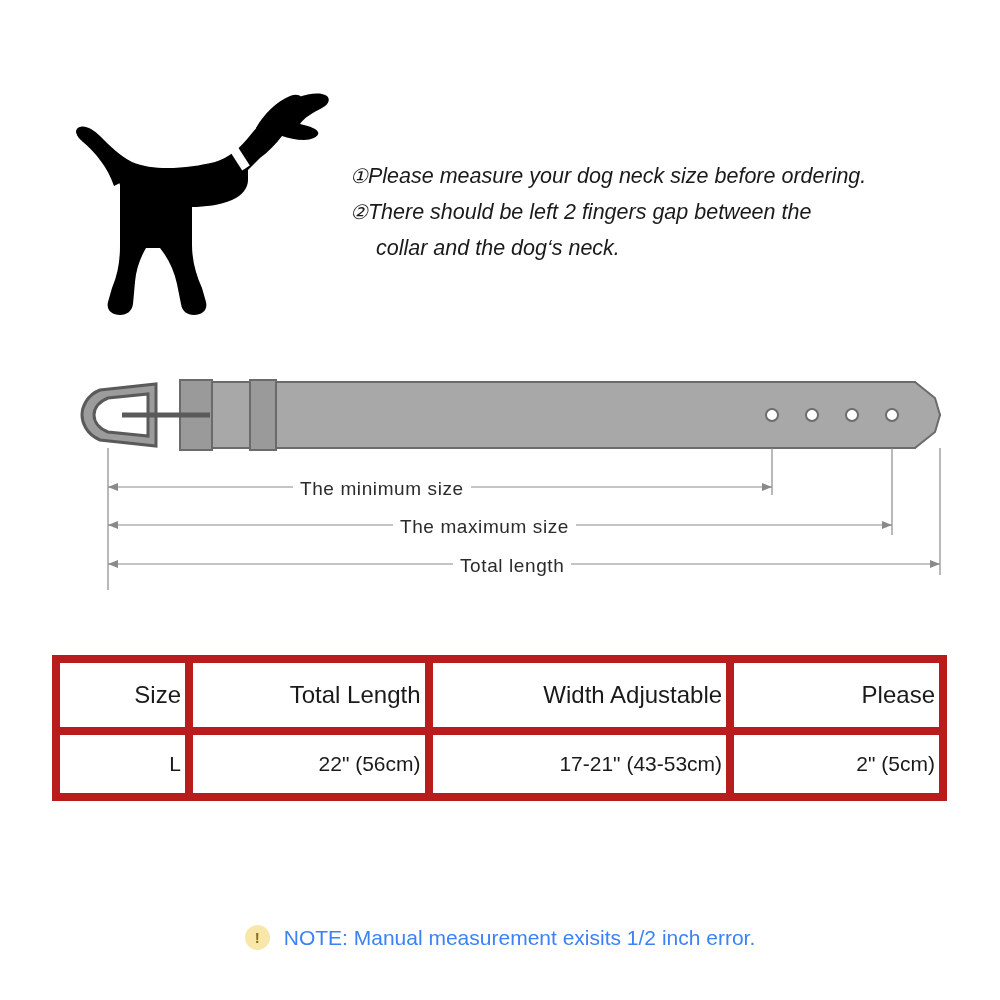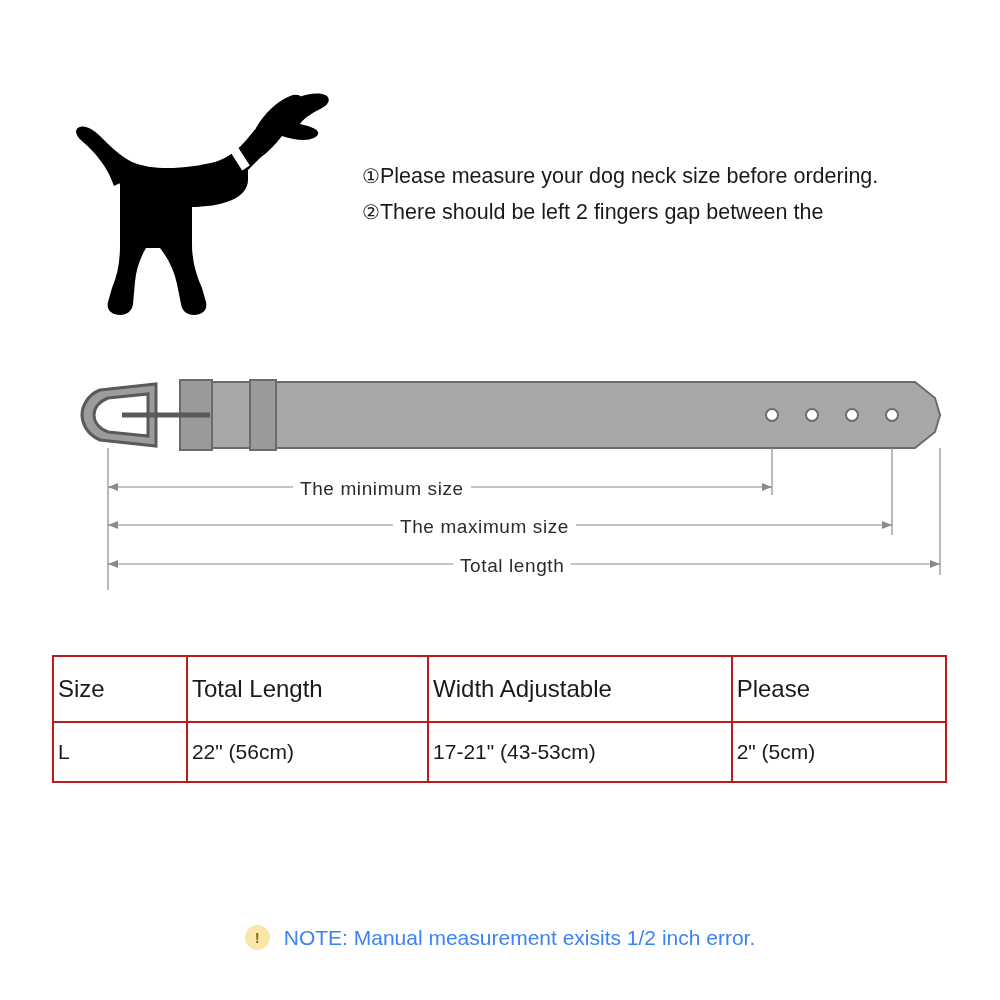--- a/index.html
+++ b/index.html
@@ -19,23 +19,24 @@
   
   #dog-silhouette {
     position: absolute;
     left: 60px;
     top: 70px;
     width: 290px;
     height: 250px;
   }
   #instructions {
     position: absolute;
-    left: 362px;
+    left: 350px;
     top: 158px;
     width: 600px;
+    font-style: italic;
   }
   .instruction-line {
     font-size: 21.5px;
     line-height: 36px;
     color: #1a1a1a;
     white-space: nowrap;
   }
   .instruction-line .num {
     font-size: 20px;
   }
@@ -67,24 +68,24 @@
   #size-table {
     position: absolute;
     left: 52px;
     top: 655px;
     width: 895px;
     border-collapse: collapse;
     background: #bfbfbf;
   }
   #size-table td, #size-table th {
     background: #ffffff;
-    text-align: left;
+    text-align: right;
     font-weight: normal;
     color: #1a1a1a;
-    border: 2px solid #b91c1c;
+    border: 8px solid #b91c1c;
   }
   #size-table thead th {
     font-size: 24px;
     padding: 18px 4px;
     background: #ffffff;
   }
   #size-table tbody td {
     font-size: 21px;
     padding: 17px 4px;
   }
@@ -156,20 +157,21 @@
   </svg>
 </div>
 
 <div id="instructions">
   <div class="instruction-line">
     <span class="num">①</span><span>Please measure your dog neck size before ordering.</span>
   </div>
   <div class="instruction-line">
     <span class="num">②</span><span>There should be left 2 fingers gap between the</span>
   </div>
+  <div class="instruction-line instruction-cont">collar and the dog‘s neck.</div>
 </div>
 
 <div id="collar-diagram">
   <svg viewBox="0 0 890 250" width="890" height="250" aria-hidden="true">
 
     <g>
 
       <path d="M120,22 L855,22 L880,55 L855,88 L120,88 Z" fill="#a8a8a8" stroke="#6b6b6b" stroke-width="2"></path>
 
       <path d="M855,22 L875,38 L880,55 L875,72 L855,88" fill="#a8a8a8" stroke="#6b6b6b" stroke-width="2"></path>

